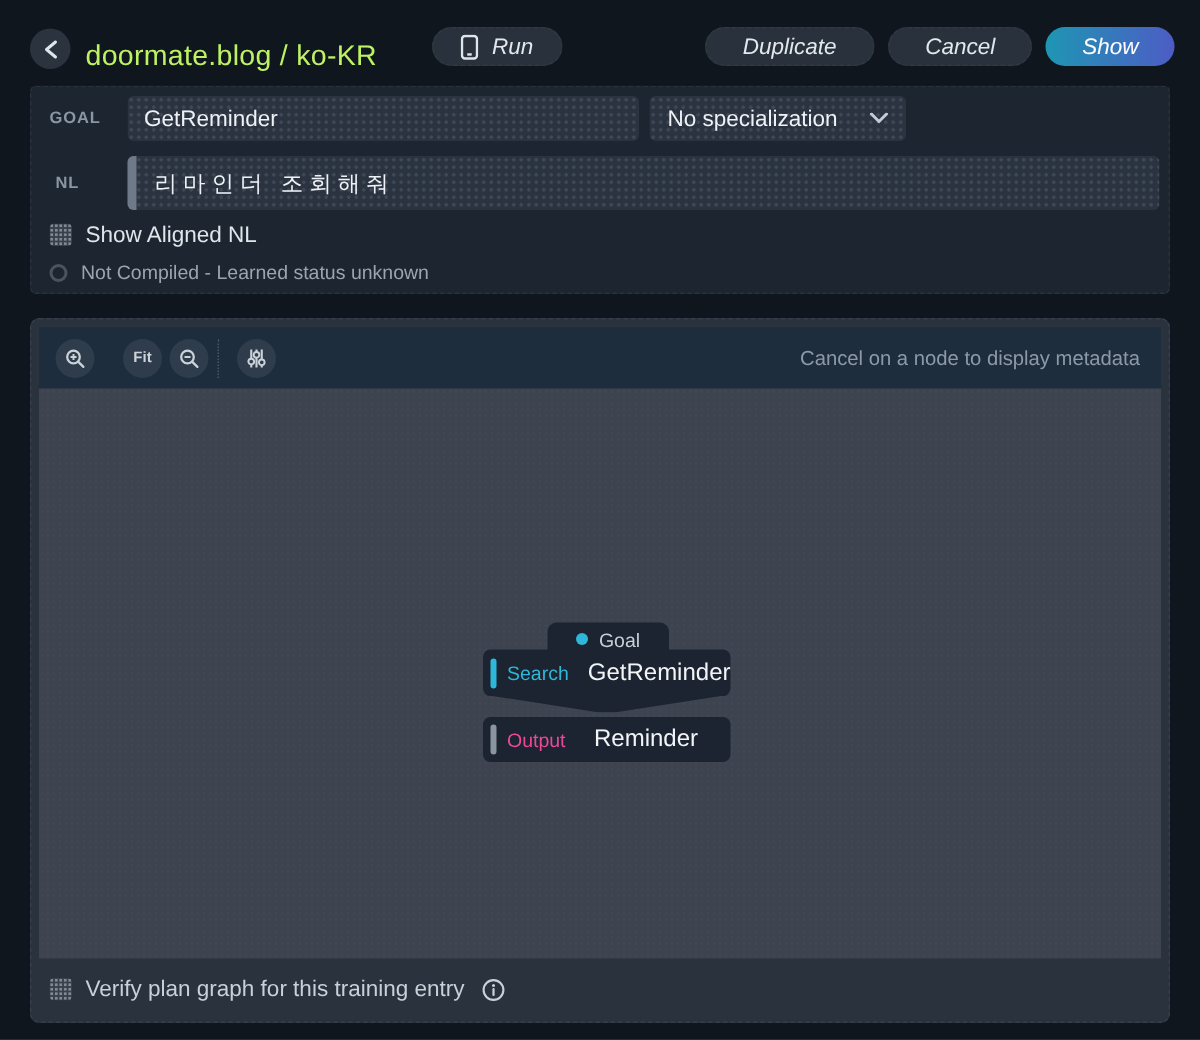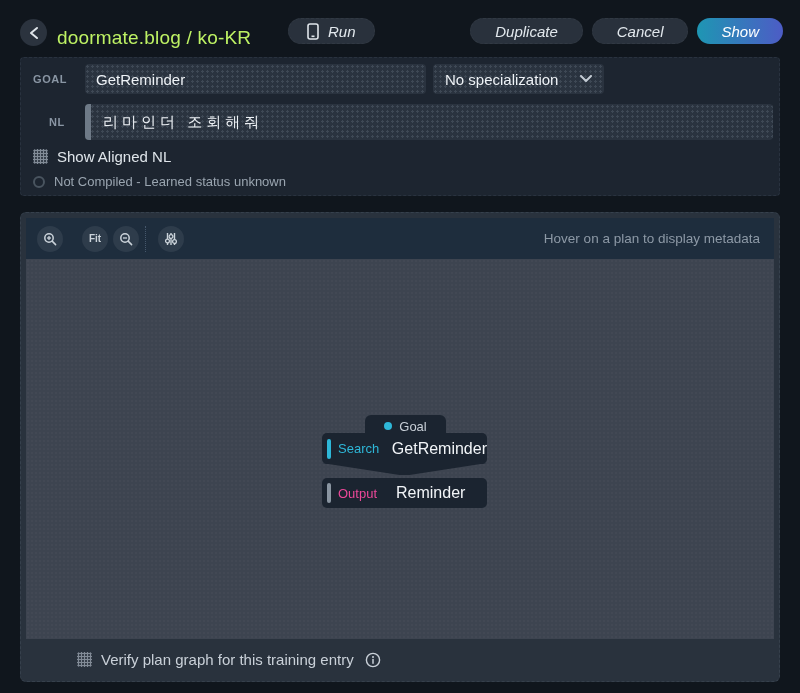--- a/index.html
+++ b/index.html
@@ -120,21 +120,21 @@
     background:#1b2430;
     clip-path:polygon(0 0, 100% 0, 53% 100%, 47% 100%);
   }
   .output-node {
     left:296px; top:219px; width:165px; height:30px; border-radius:5px;
     display:flex; align-items:center; cursor:pointer;
   }
 
   .verify-row {
     position:absolute; left:12px; top:438px; display:flex; align-items:center; gap:9px;
-    font-size:15px; color:#c9d0d8; cursor:pointer;margin-left:44px;
+    font-size:15px; color:#c9d0d8; cursor:pointer;
   }
   .info-icon { display:inline-flex; margin-left:2px; }
 
   svg { display:block; }
 </style>
 </head>
 <body>
 
 <div class="topbar">
   <div class="back-btn">
@@ -170,21 +170,21 @@
   </div>
   <div class="dotted-field spec-select">
     <span>No specialization</span>
     <span>
       <svg width="12" height="8" viewBox="0 0 12 8">
           <polyline points="1,1 6,6 11,1" fill="none" stroke="#c3cbd4" stroke-width="2" stroke-linecap="round" stroke-linejoin="round"></polyline>
         </svg>
     </span>
   </div>
 
-  <div class="field-label" style="left:28px; top:58px;">NL</div>
+  <div class="field-label" style="left:16px; top:58px;">NL</div>
   <div class="dotted-field nl-field">
     <div class="nl-grip"></div>
     <span>리마인더 조회해줘</span>
   </div>
 
   <div class="check-row aligned-row">
     <div class="tex-checkbox"></div>
     <span>Show Aligned NL</span>
   </div>
 
@@ -225,21 +225,21 @@
         <svg width="14" height="14" viewBox="0 0 14 14">
             <line x1="3.5" y1="1" x2="3.5" y2="13" stroke="#cbd3da" stroke-width="1.4"></line>
             <line x1="7" y1="1" x2="7" y2="13" stroke="#cbd3da" stroke-width="1.4"></line>
             <line x1="10.5" y1="1" x2="10.5" y2="13" stroke="#cbd3da" stroke-width="1.4"></line>
             <circle cx="3.5" cy="9" r="1.9" fill="#2e3c4b" stroke="#cbd3da" stroke-width="1.3"></circle>
             <circle cx="7" cy="4.5" r="1.9" fill="#2e3c4b" stroke="#cbd3da" stroke-width="1.3"></circle>
             <circle cx="10.5" cy="9.5" r="1.9" fill="#2e3c4b" stroke="#cbd3da" stroke-width="1.3"></circle>
           </svg>
       </span>
     </div>
-    <div class="toolbar-hint">Hover on a plan to display metadata</div>
+    <div class="toolbar-hint">Cancel on a node to display metadata</div>
   </div>
 
   <div class="graph-canvas">
     <div class="node goal-tab">
       <span class="goal-dot"></span>
       <span>Goal</span>
     </div>
 
     <div class="node search-node">
       <div class="node-bar bar-cyan"></div>

